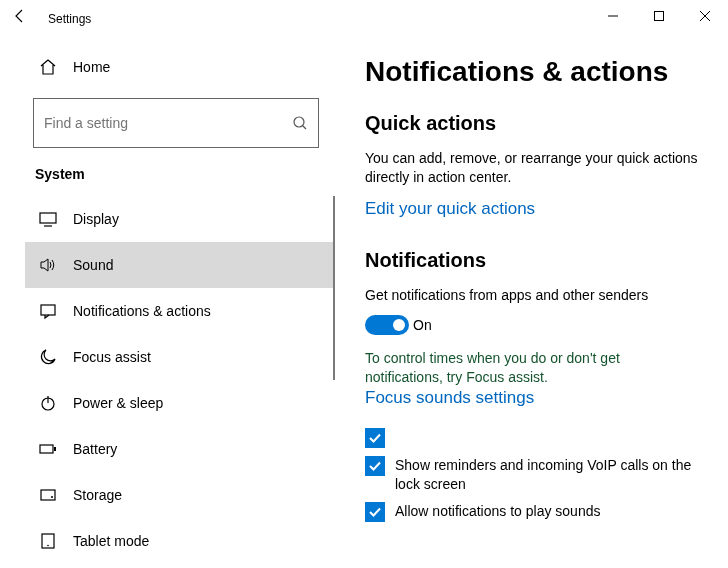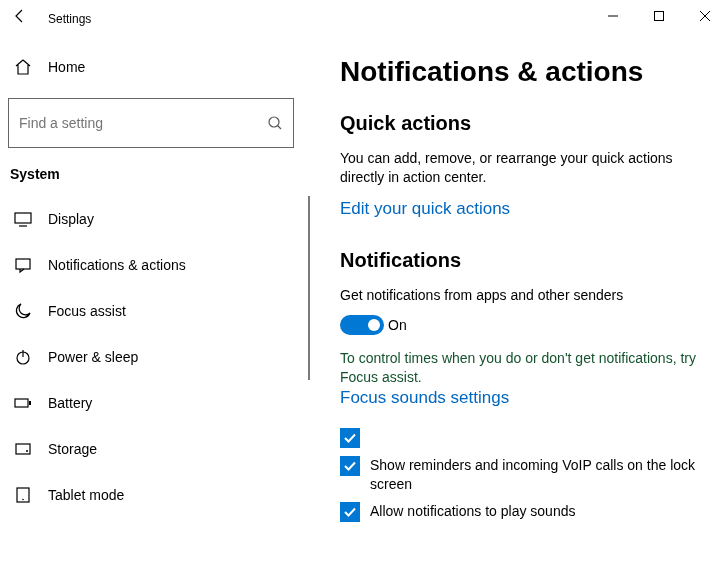--- a/index.html
+++ b/index.html
@@ -15,21 +15,21 @@
   .window { display: flex; flex-direction: column; height: 100%; }
   .titlebar {
     display: flex; align-items: center; height: 32px;
   }
   .titlebar-left { display: flex; align-items: flex-end; gap: 18px; padding-left: 10px; }
   .back-btn { width: 20px; height: 20px; display:flex; align-items:center; justify-content:center; }
   .titlebar-title { font-size: 12px; }
   .titlebar-spacer { flex: 1; }
   .win-controls { display: flex; }
   .win-btn { width: 46px; height: 32px; display:flex; align-items:center; justify-content:center; }
-  .content { display: flex; flex: 1; overflow: hidden; }
+  .content { display: flex; flex: 1; overflow: hidden; padding-left: 25px; }
   .sidebar {
     width: 310px; display: flex; flex-direction: column;
     padding-top: 16px;
   }
   .home-row {
     display: flex; align-items: center; gap: 16px;
     padding: 10px 16px 10px 14px; font-size: 14px;
     margin-bottom: 12px;
   }
   .search-wrap { padding: 0 16px 0 8px; margin-bottom: 18px; }
@@ -145,20 +145,29 @@
         <div class="nav-item">
           <span class="nav-icon">
             <svg viewBox="0 0 18 18" width="18" height="18">
                 <rect x="1" y="3" width="16" height="10" stroke="#000" stroke-width="1.2" fill="none"></rect>
                 <line x1="5" y1="16" x2="13" y2="16" stroke="#000" stroke-width="1.2"></line>
               </svg>
           </span>
           <span>Display</span>
         </div>
 
+        <div class="nav-item selected">
+          <span class="nav-icon">
+            <svg viewBox="0 0 18 18" width="18" height="18">
+                <path d="M2 6 H5 L9 3 V15 L5 12 H2 Z" stroke="#000" stroke-width="1" fill="none"></path>
+                <path d="M11 6 Q13 9 11 12 M13 4 Q16.5 9 13 14" stroke="#000" stroke-width="1" fill="none"></path>
+              </svg>
+          </span>
+          <span>Sound</span>
+        </div>
 
         <div class="nav-item">
           <span class="nav-icon">
             <svg viewBox="0 0 18 18" width="18" height="18">
                 <rect x="2" y="3" width="14" height="10" stroke="#000" stroke-width="1.2" fill="none"></rect>
                 <path d="M6 13 L6 16 L10 13" stroke="#000" stroke-width="1.2" fill="none"></path>
               </svg>
           </span>
           <span>Notifications &amp; actions</span>
         </div>

